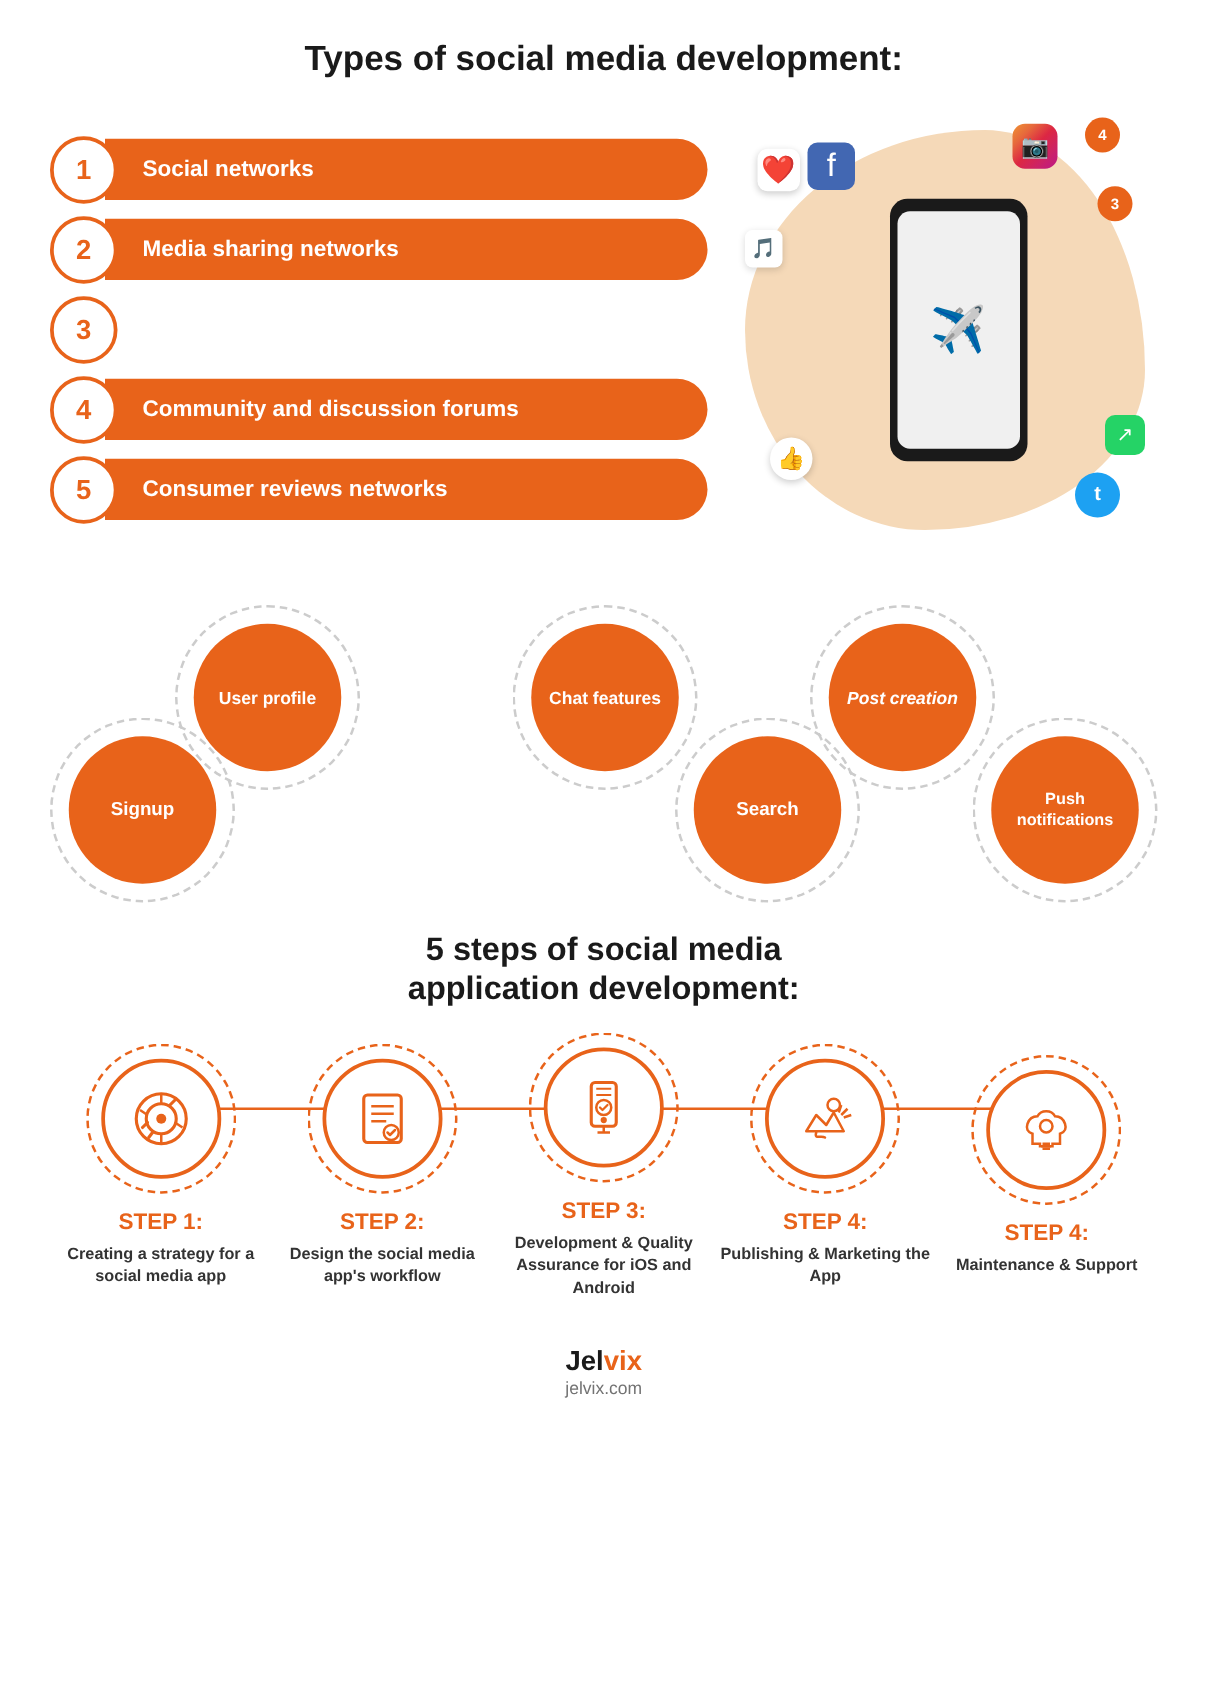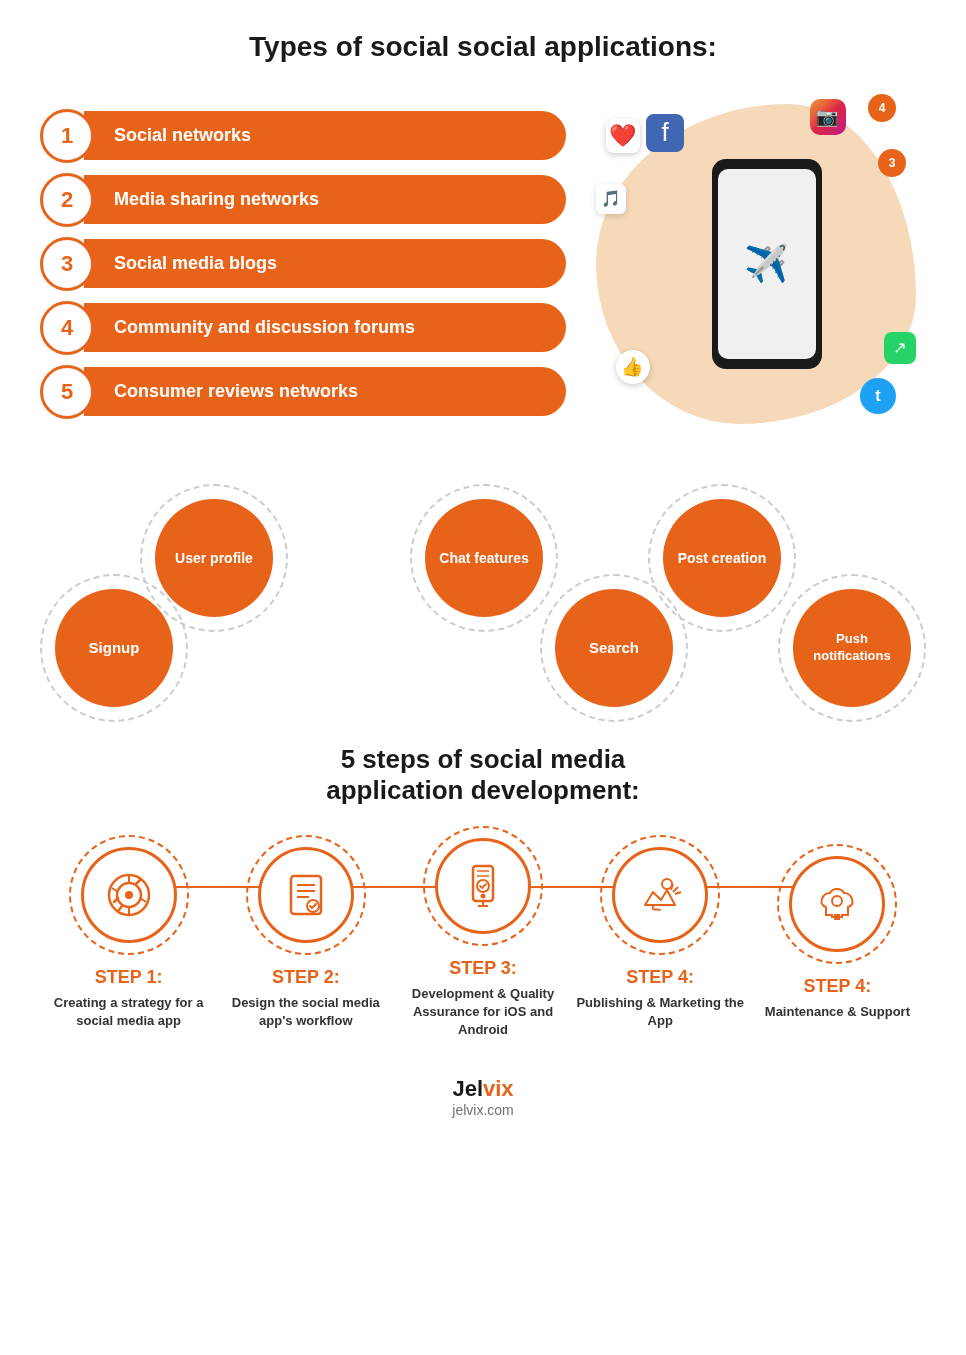--- a/index.html
+++ b/index.html
@@ -220,39 +220,38 @@
       background: #e8631a;
       z-index: 0;
     }
 
   </style>
 </head>
 <body>
 
 <div class="page-wrapper">
 
-  <h1 class="section-title">Types of social social applications:</h1>
+  <h1 class="section-title">Types of social media development:</h1>
 
   <div class="types-container">
 
     <div class="types-list">
 
       <div class="type-item">
         <div class="type-number">1</div>
         <div class="type-label">Social networks</div>
       </div>
 
       <div class="type-item">
         <div class="type-number">2</div>
         <div class="type-label">Media sharing networks</div>
       </div>
 
       <div class="type-item">
         <div class="type-number">3</div>
-        <div class="type-label">Social media blogs</div>
       </div>
 
       <div class="type-item">
         <div class="type-number">4</div>
         <div class="type-label">Community and discussion forums</div>
       </div>
 
       <div class="type-item">
         <div class="type-number">5</div>
         <div class="type-label">Consumer reviews networks</div>
@@ -326,21 +325,21 @@
         <div style="width:118px;height:118px;border-radius:50%;background:#e8631a;color:#fff;font-size:15px;font-weight:700;display:flex;align-items:center;justify-content:center;text-align:center;padding:10px;">Search</div>
       </div>
     </div>
 
     <div style="position:absolute; left:370px; top:10px;">
       <div style="width:148px;height:148px;border-radius:50%;border:2px dashed #ccc;display:flex;align-items:center;justify-content:center;">
         <div style="width:118px;height:118px;border-radius:50%;background:#e8631a;color:#fff;font-size:14px;font-weight:700;display:flex;align-items:center;justify-content:center;text-align:center;padding:10px;line-height:1.3;">Chat features</div>
       </div>
     </div>
 
-    <div style="position:absolute; right:130px; top:10px;">
+    <div style="position:absolute; right:130px; top:10px;font-style:italic;">
       <div style="width:148px;height:148px;border-radius:50%;border:2px dashed #ccc;display:flex;align-items:center;justify-content:center;">
         <div style="width:118px;height:118px;border-radius:50%;background:#e8631a;color:#fff;font-size:14px;font-weight:700;display:flex;align-items:center;justify-content:center;text-align:center;padding:10px;line-height:1.3;">Post creation</div>
       </div>
     </div>
 
     <div style="position:absolute; right:0px; top:100px;">
       <div style="width:148px;height:148px;border-radius:50%;border:2px dashed #ccc;display:flex;align-items:center;justify-content:center;">
         <div style="width:118px;height:118px;border-radius:50%;background:#e8631a;color:#fff;font-size:13px;font-weight:700;display:flex;align-items:center;justify-content:center;text-align:center;padding:10px;line-height:1.3;">Push notifications</div>
       </div>
     </div>

